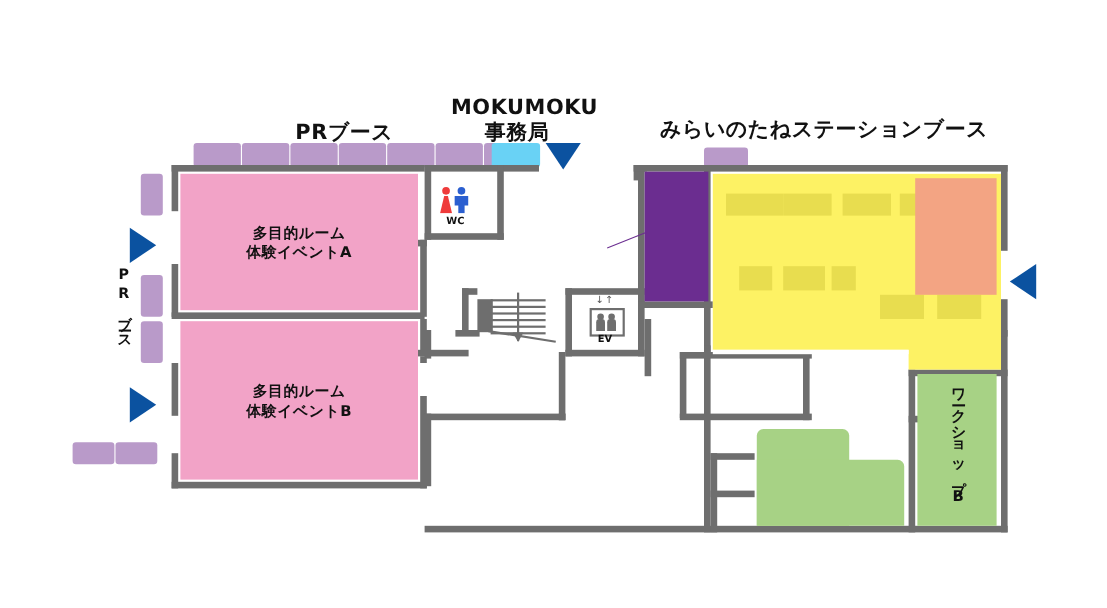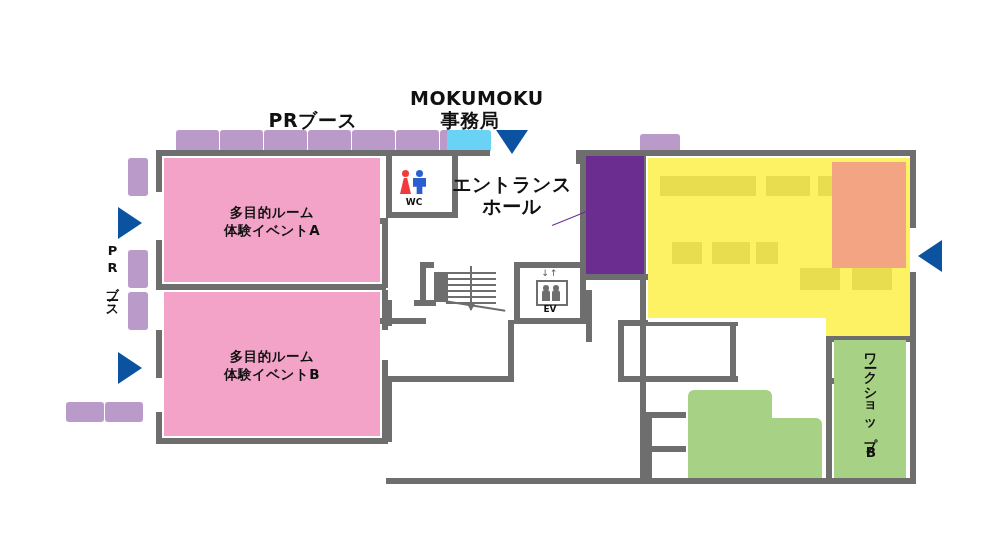--- a/index.html
+++ b/index.html
@@ -134,20 +134,21 @@
 <body>
 
 <div id="stage">
 
 
   <div class="lbl jp" style="left:268px;top:110px;width:90px;">PRブース</div>
 
   <div class="lbl jp" style="left:410px;top:88px;width:120px;">MOKUMOKU
 事務局</div>
 
+  <div class="lbl jp" style="left:600px;top:108px;width:268px;">みらいのたねステーションブース</div>
 
   <div class="booth" style="left:176px;top:130px;width:43px;height:22px;"></div>
   <div class="booth" style="left:220px;top:130px;width:43px;height:22px;"></div>
   <div class="booth" style="left:264px;top:130px;width:43px;height:22px;"></div>
   <div class="booth" style="left:308px;top:130px;width:43px;height:22px;"></div>
   <div class="booth" style="left:352px;top:130px;width:43px;height:22px;"></div>
   <div class="booth" style="left:396px;top:130px;width:43px;height:22px;"></div>
   <div class="booth" style="left:440px;top:130px;width:36px;height:22px;"></div>
   <div class="booth cyan" style="left:447px;top:130px;width:44px;height:22px;"></div>
 
@@ -260,22 +261,20 @@
 
 
   <div class="room salmon" style="left:832px;top:162px;width:74px;height:106px;"></div>
 
   <div class="room green" style="left:688px;top:390px;width:84px;height:88px;border-radius:6px 6px 0 0;"></div>
   <div class="room green" style="left:688px;top:418px;width:134px;height:60px;border-radius:0 6px 0 0;"></div>
 
   <div class="room green" style="left:834px;top:340px;width:72px;height:138px;"></div>
   <div class="vtext" style="left:862px;top:344px;font-size:13.5px;letter-spacing:1px;">ワークショップB</div>
 
-  <div class="lbl jp" style="left:452px;top:174px;width:120px;">エントランス
-ホール</div>
 
   <div class="figure" style="left:399px;top:170px;">
     <div class="fig-head" style="left:3px;top:0;width:7px;height:7px;background:#ef3b3b;"></div>
     <div class="fig-body" style="left:1px;top:8px;width:11px;height:16px;background:#ef3b3b;
          clip-path:polygon(35% 0,65% 0,100% 100%,0 100%);"></div>
     <div class="fig-head" style="left:17px;top:0;width:7px;height:7px;background:#2b5fd0;"></div>
     <div class="fig-body" style="left:14px;top:8px;width:13px;height:16px;background:#2b5fd0;
          clip-path:polygon(0 0,100% 0,100% 55%,72% 55%,72% 100%,28% 100%,28% 55%,0 55%);"></div>
   </div>
   <div class="wc-cap" style="left:394px;top:197px;">WC</div>

